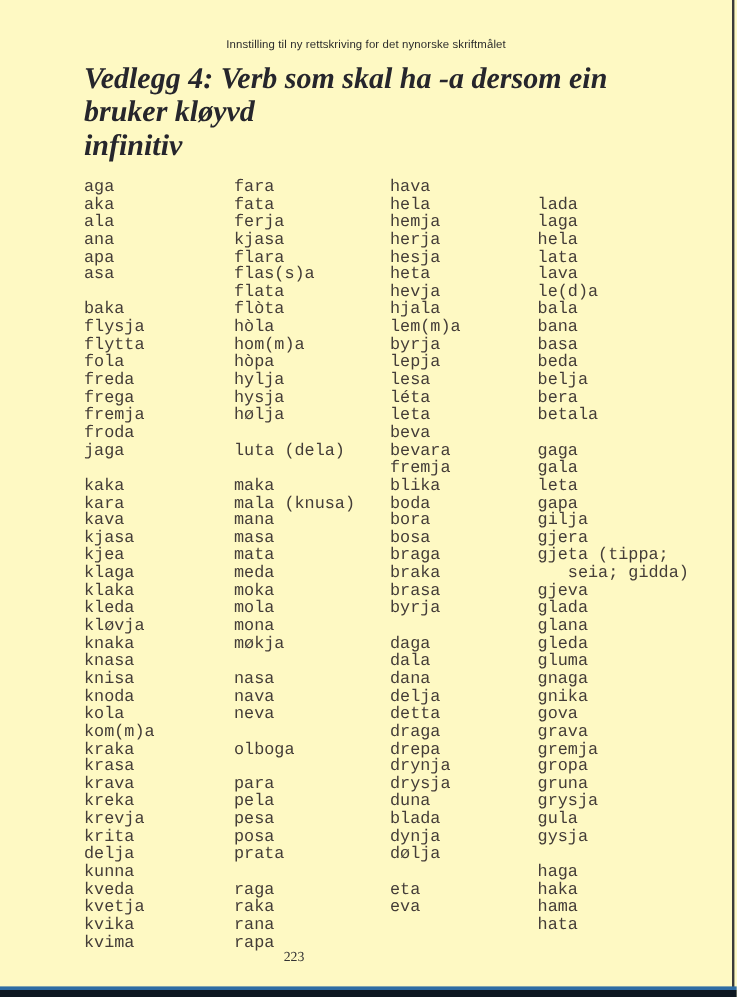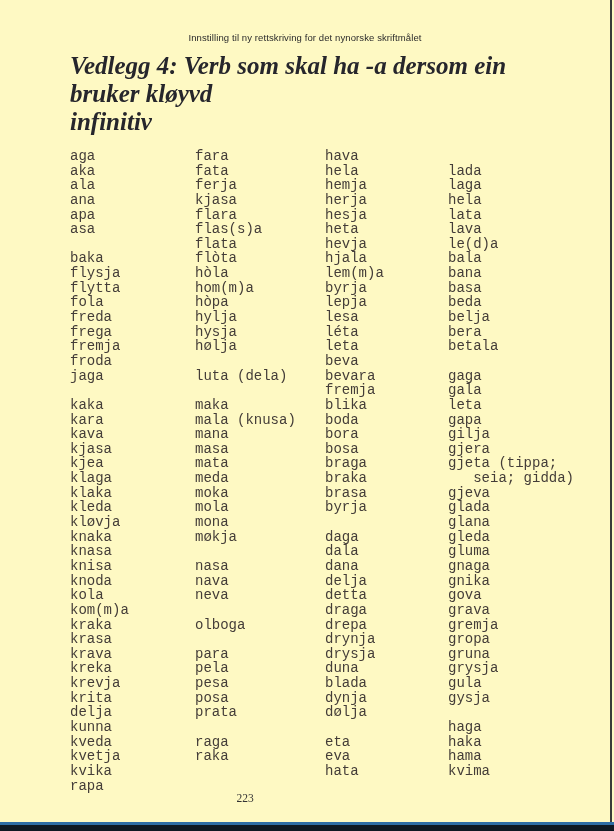--- a/index.html
+++ b/index.html
@@ -261,20 +261,21 @@
       <div class="cell">haga</div>
       <div class="cell">kveda</div>
       <div class="cell">raga</div>
       <div class="cell">eta</div>
       <div class="cell">haka</div>
       <div class="cell">kvetja</div>
       <div class="cell">raka</div>
       <div class="cell">eva</div>
       <div class="cell">hama</div>
       <div class="cell">kvika</div>
+      <div class="cell">rana</div>
       <div class="cell"></div>
       <div class="cell">hata</div>
       <div class="cell">kvima</div>
       <div class="cell">rapa</div>
     </div>
 
   <div class="page-number">223</div>
 
   <div class="page-edge-right"></div>
   <div class="bottom-accent-line"></div>

